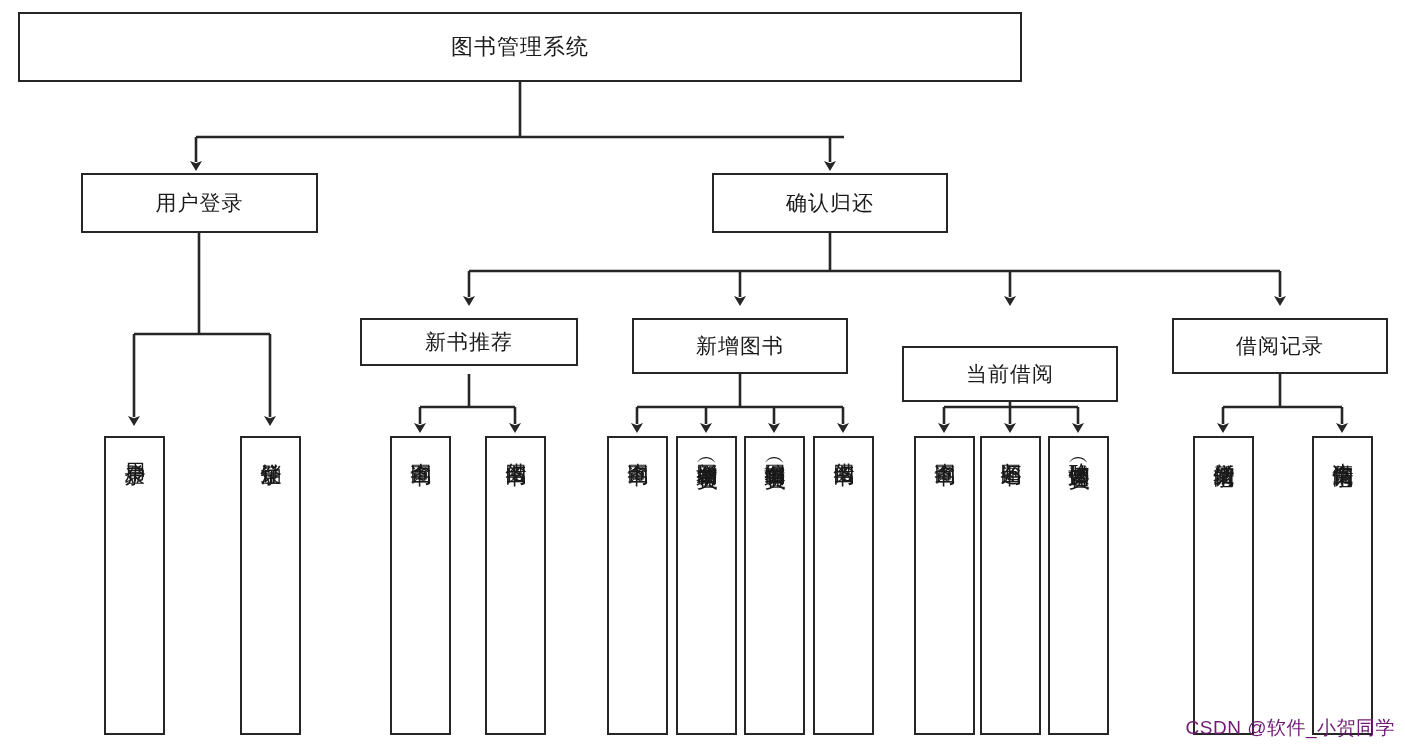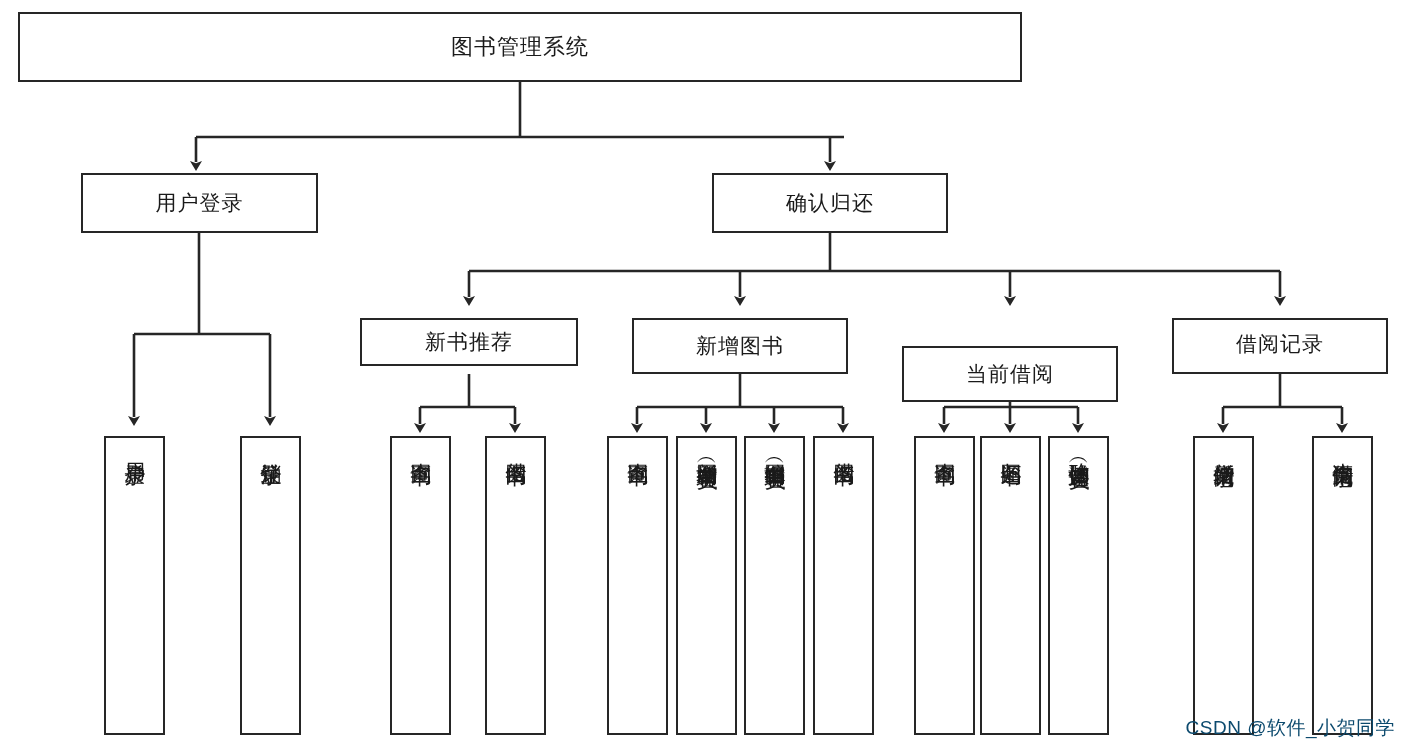--- a/index.html
+++ b/index.html
@@ -44,21 +44,21 @@
     text-orientation:upright;
     -webkit-writing-mode:vertical-rl;
     white-space:nowrap;
     display:block;
   }
   .watermark{
     position:absolute;
     right:10px;
     bottom:6px;
     font-size:19px;
-    color:#0c4a6e;
+    color:#701a75;
     letter-spacing:0.5px;
     white-space:nowrap;
     pointer-events:none;
   }
   svg#edges{
     position:absolute;left:0;top:0;width:1405px;height:747px;
     pointer-events:none;
   }
 </style>
 </head>
@@ -129,21 +129,21 @@
 
   <div class="node horiz" style="left:360px;top:318px;width:218px;height:48px;">
     <span>新书推荐</span>
   </div>
   <div class="node horiz" style="left:632px;top:318px;width:216px;height:56px;">
     <span>新增图书</span>
   </div>
   <div class="node horiz" style="left:902px;top:318px;width:216px;height:56px;margin-top:28px;">
     <span>当前借阅</span>
   </div>
-  <div class="node horiz" style="left:1172px;top:318px;width:216px;height:56px;font-family:Liberation Mono, monospace;">
+  <div class="node horiz" style="left:1172px;top:318px;width:216px;height:56px;">
     <span>借阅记录</span>
   </div>
 
   <div class="node vert" style="left:104px;top:436px;width:61px;height:299px;">
     <span class="vtext">用户登录</span>
   </div>
   <div class="node vert" style="left:240px;top:436px;width:61px;height:299px;">
     <span class="vtext">注销登录</span>
   </div>
 

